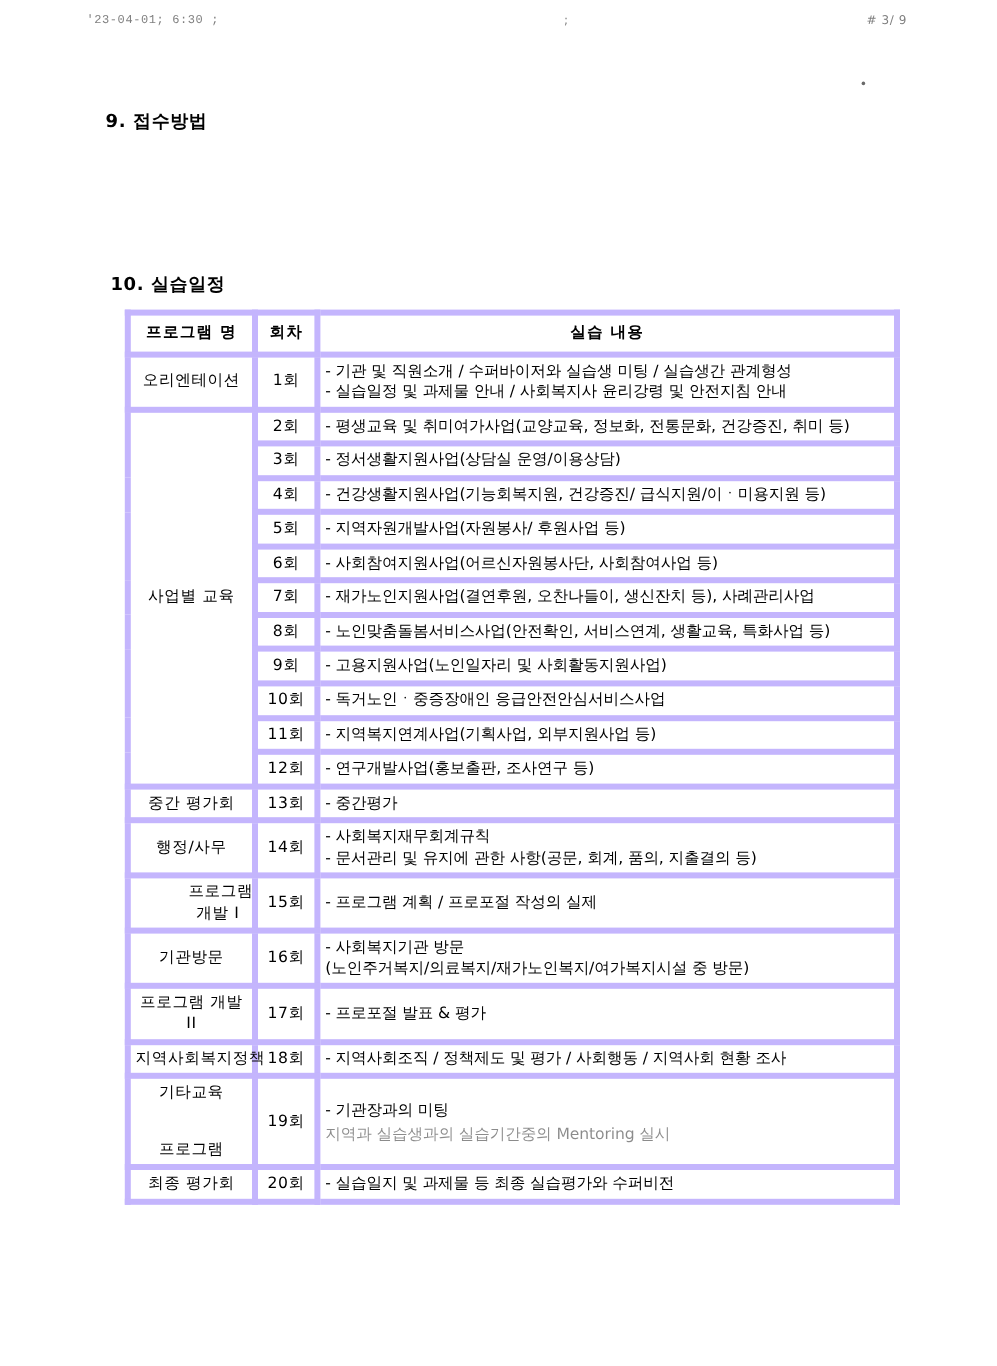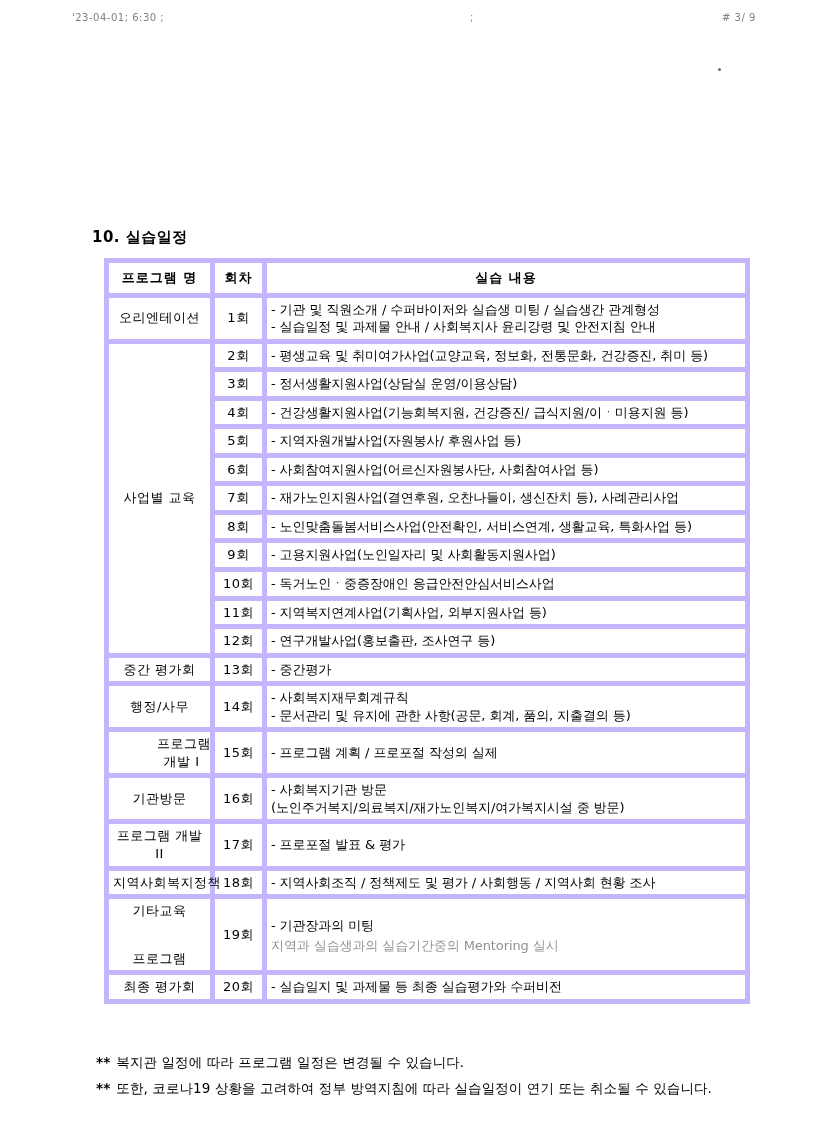--- a/index.html
+++ b/index.html
@@ -33,20 +33,21 @@
     color: #555;
     letter-spacing: 0.5px;
   }
   .fax-left {
     position: absolute;
     left: 72px;
     top: 0;
     white-space: nowrap;
     filter: blur(0.3px);
     opacity: 0.75;
+    font-family: Liberation Mono, monospace;
   }
   .fax-mid {
     position: absolute;
     left: 470px;
     top: 0;
     opacity: 0.75;
   }
   .fax-right {
     position: absolute;
     left: 722px;
@@ -182,20 +183,21 @@
 <div class="page">
 
   <div class="fax-header">
     <span class="fax-left">'23-04-01;  6:30  ;</span>
     <span class="fax-mid">;</span>
     <span class="fax-right">#  3/  9</span>
   </div>
   <div class="stray-dot"></div>
 
   <div class="sec9">
+    <div class="sec9-title">9. 접수방법</div>
   </div>
 
   <div class="sec10-title">10. 실습일정</div>
 
   <div class="tbl-wrap">
     <table class="schedule">
       <colgroup>
         <col class="col-prog">
         <col class="col-sess">
         <col class="col-cont">
@@ -360,18 +362,14 @@
             </td>
             <td class="sess">20회</td>
             <td class="cont">
               <span class="ln">- 실습일지 및 과제물 등 최종 실습평가와 수퍼비전</span>
             </td>
           </tr>
         </tbody>
     </table>
   </div>
 
-  <div class="notes" id="notes-area">
-      <div class="note"><span class="star">**</span><span>복지관 일정에 따라 프로그램 일정은 변경될 수 있습니다.</span></div>
-      <div class="note"><span class="star">**</span><span>또한, 코로나19 상황을 고려하여 정부 방역지침에 따라 실습일정이 연기 또는 취소될 수 있습니다.</span></div>
-    </div>
 
 </div>
 
 </body></html>

